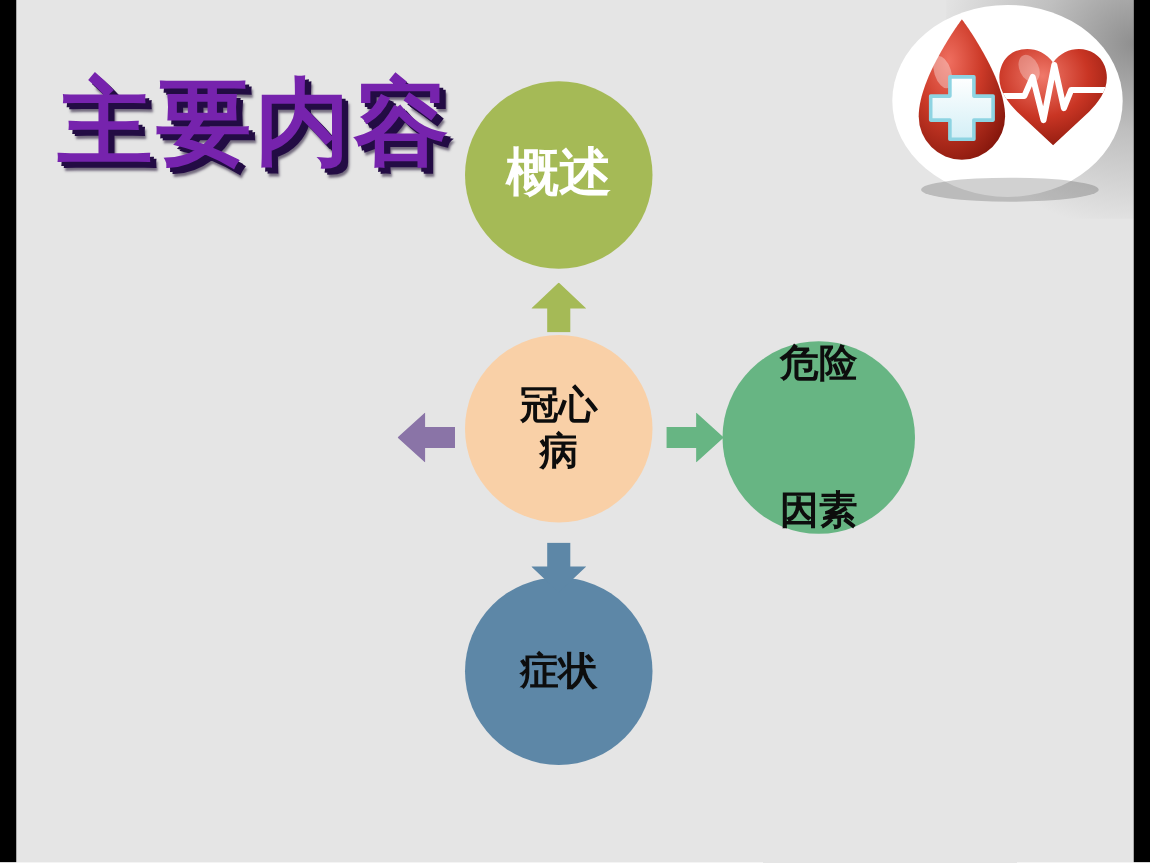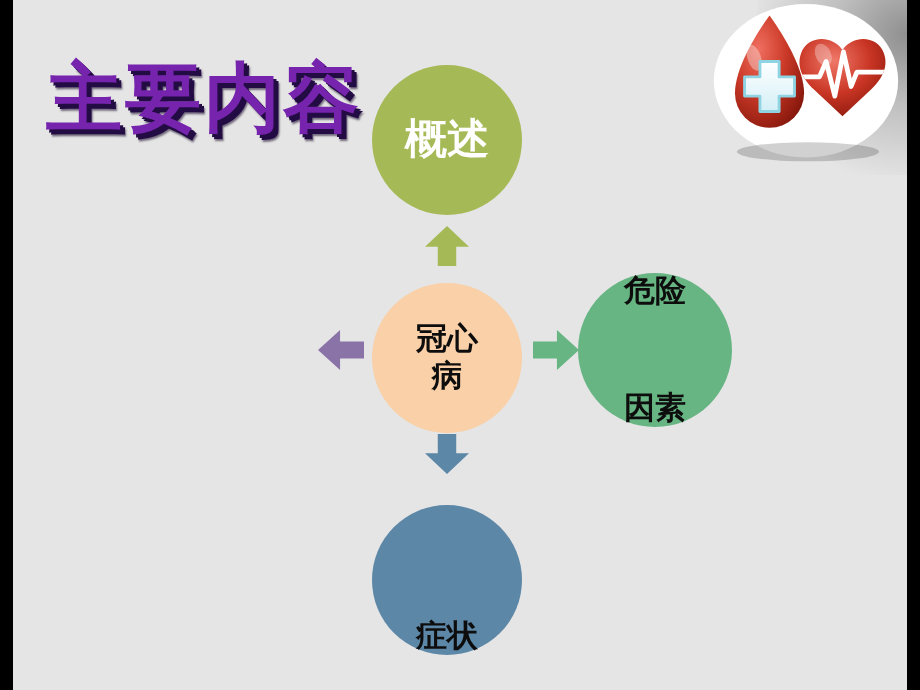--- a/index.html
+++ b/index.html
@@ -72,24 +72,24 @@
     align-items: center;
     justify-content: center;
     text-align: center;
     font-weight: bold;
     font-size: 31px;
     line-height: 1.18;
     color: #0d0d0d;
     z-index: 2;
   }
   .node-top    { left: 372px; top:  65px; background: var(--top_circle,    #a5ba56); color: #ffffff; font-size: 42px; }
-  .node-center { left: 372px; top: 283px; background: var(--center_circle, #f9d0a7); }
+  .node-center { left: 372px; top: 268px; background: var(--center_circle, #f9d0a7); }
   .node-left   { left: 162px; top: 275px; background: var(--left_circle,   #8a74a7); }
   .node-right  { left: 578px; top: 273px; background: var(--right_circle,  #67b583); width: 154px; height: 154px; justify-content: space-between; }
-  .node-bottom { left: 372px; top: 505px; background: var(--bottom_circle, #5d87a7); justify-content: flex-end; }
+  .node-bottom { left: 372px; top: 462px; background: var(--bottom_circle, #5d87a7); }
 
   .arrow {
     position: absolute;
     z-index: 2;
   }
   .arrow-up {
     left: 425px; top: 226px; width: 44px; height: 40px;
     background: var(--top_circle, #a5ba56);
     clip-path: polygon(50% 0%, 100% 52%, 71% 52%, 71% 100%, 29% 100%, 29% 52%, 0% 52%);
   }

